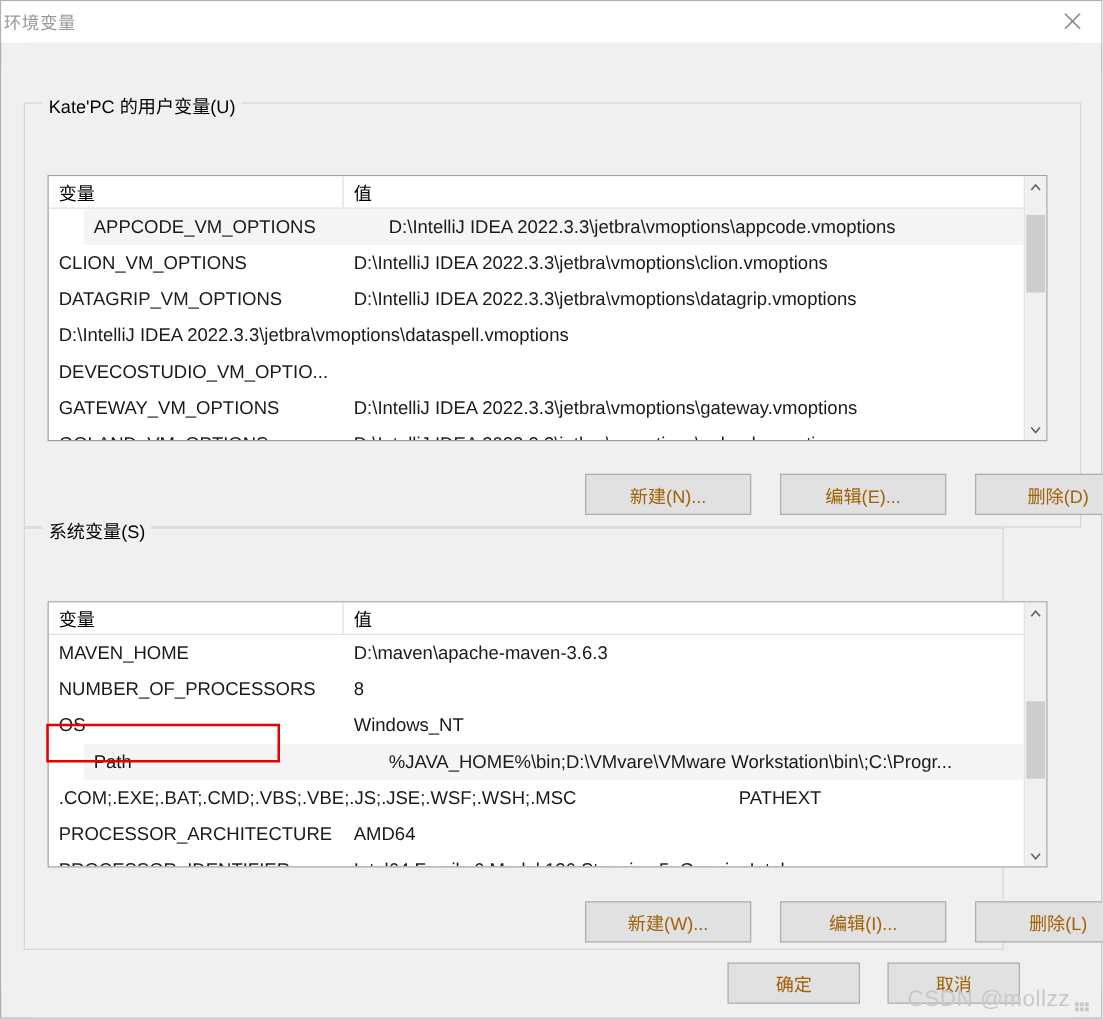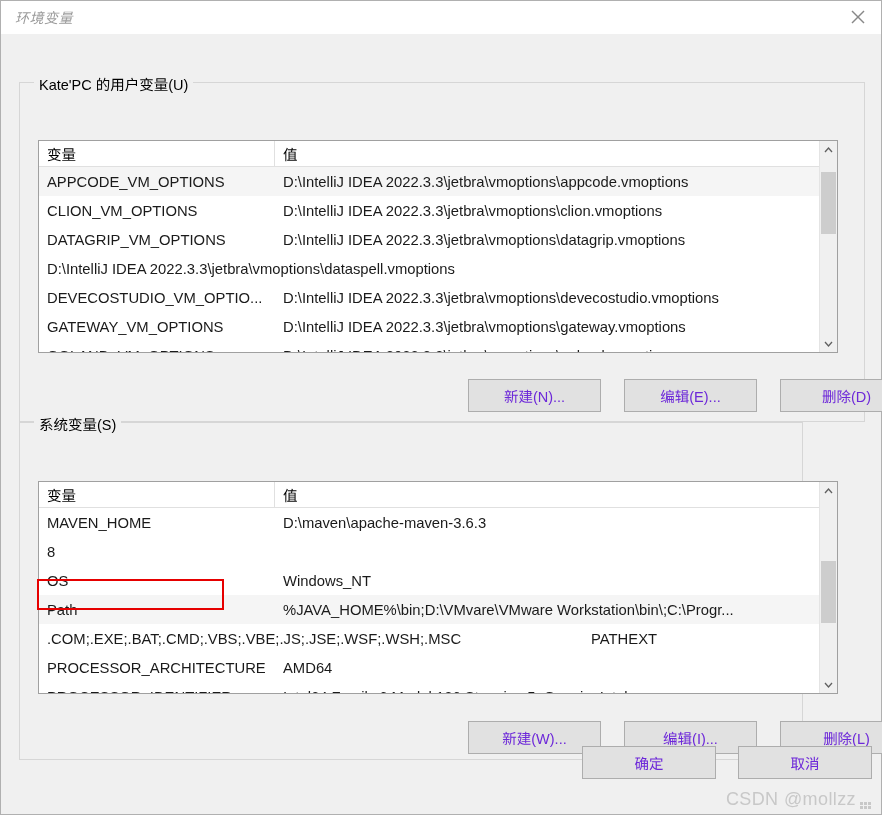--- a/index.html
+++ b/index.html
@@ -36,26 +36,25 @@
     height: 32px;
     min-height: 32px;
     background: #ffffff;
     display: flex;
     align-items: center;
     justify-content: space-between;
     border-bottom: 1px solid #ffffff;
     position: relative;
   }
   .title-text {
-    padding-left: 14px;
+    padding-left: 2px;
     font-size: 14px;
     color: #9a9a9a;
     letter-spacing: 0.5px;
     white-space: nowrap;
-    font-style: italic;
   }
   .close-btn {
     width: 46px;
     height: 32px;
     display: flex;
     align-items: center;
     justify-content: center;
     cursor: default;
   }
   .close-btn svg { display: block; }
@@ -157,21 +156,21 @@
     overflow: hidden;
   }
   .row {
     display: flex;
     height: 29px;
     min-height: 29px;
     align-items: center;
     background: #ffffff;
     position: relative;
   }
-  .row.alt { background: #f5f5f5; }
+  .row.alt { background: #f5f5f5; margin-left: 28px; }
   .cell {
     font-size: 14.8px;
     color: #1a1a1a;
     padding-left: 8px;
     box-sizing: border-box;
     white-space: nowrap;
     overflow: hidden;
     text-overflow: clip;
   }
   .cell.var { width: 236px; }
@@ -217,21 +216,21 @@
   #thumb-user  { top: 14px; height: 62px; }
   #thumb-system{ top: 62px; height: 62px; }
 
   
   .btn {
     background: #e1e1e1;
     border: 1px solid #adadad;
     box-sizing: border-box;
     font-family: "Liberation Sans", "DejaVu Sans", sans-serif;
     font-size: 14.5px;
-    color: #6d28d9;
+    color: #a16207;
     display: flex;
     align-items: center;
     justify-content: center;
     cursor: default;
     white-space: nowrap;
     padding: 0;
   }
   .btn-row {
     position: absolute;
     display: flex;
@@ -245,22 +244,23 @@
   #btnrow-system { left: 448px; top: 298px; }
 
   .bottom-btns {
     position: absolute;
     left: 581px;
     top: 712px;
     display: flex;
     gap: 22px;
   }
   .bottom-btns .btn {
-    width: 134px;
+    width: 106px;
     height: 33px;
+    margin-top: 24px;
   }
 
   
   .annot-box {
     position: absolute;
     border: 2px solid #e60000;
     box-sizing: border-box;
     pointer-events: none;
     z-index: 30;
   }
@@ -336,21 +336,20 @@
             </div>
             <div class="row">
               <div class="cell var">DATAGRIP_VM_OPTIONS</div>
               <div class="cell val">D:\IntelliJ IDEA 2022.3.3\jetbra\vmoptions\datagrip.vmoptions</div>
             </div>
             <div class="row">
               <div class="cell val">D:\IntelliJ IDEA 2022.3.3\jetbra\vmoptions\dataspell.vmoptions</div>
             </div>
             <div class="row">
               <div class="cell var">DEVECOSTUDIO_VM_OPTIO...</div>
-              <div class="cell val">D:\IntelliJ IDEA 2022.3.3\jetbra\vmoptions\devecostudio.vmoptions</div>
             </div>
             <div class="row">
               <div class="cell var">GATEWAY_VM_OPTIONS</div>
               <div class="cell val">D:\IntelliJ IDEA 2022.3.3\jetbra\vmoptions\gateway.vmoptions</div>
             </div>
             <div class="row">
               <div class="cell var">GOLAND_VM_OPTIONS</div>
               <div class="cell val">D:\IntelliJ IDEA 2022.3.3\jetbra\vmoptions\goland.vmoptions</div>
             </div>
 
@@ -389,20 +388,21 @@
             <div class="col-head var">变量</div>
             <div class="col-head val">值</div>
           </div>
           <div class="rows">
 
             <div class="row">
               <div class="cell var">MAVEN_HOME</div>
               <div class="cell val">D:\maven\apache-maven-3.6.3</div>
             </div>
             <div class="row">
+              <div class="cell var">NUMBER_OF_PROCESSORS</div>
               <div class="cell val">8</div>
             </div>
             <div class="row">
               <div class="cell var">OS</div>
               <div class="cell val">Windows_NT</div>
             </div>
             <div class="row alt">
               <div class="cell var">Path</div>
               <div class="cell val">%JAVA_HOME%\bin;D:\VMvare\VMware Workstation\bin\;C:\Progr...</div>
             </div>

